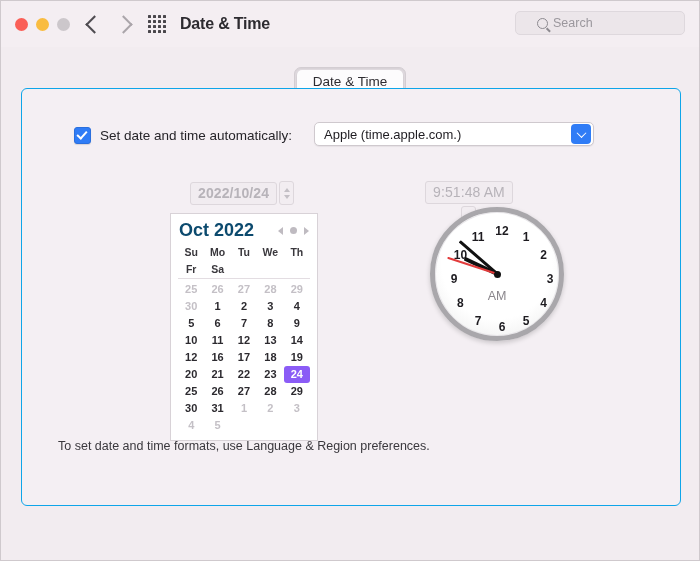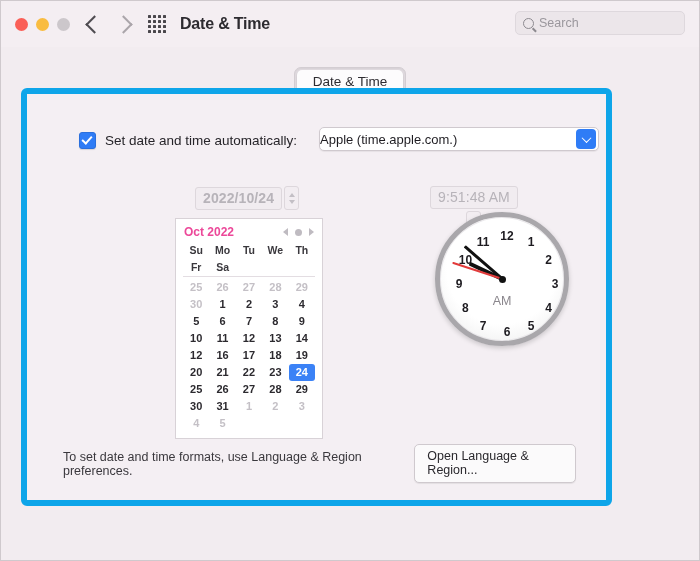--- a/index.html
+++ b/index.html
@@ -48,21 +48,21 @@
     font-size:16px;font-weight:bold;color:#2d2b30;letter-spacing:-0.2px;
   }
 
   .searchbox{
     position:absolute;right:14px;top:10px;
     width:170px;height:24px;
     background:#ece6ea;
     border:1px solid #ded8dd;
     border-radius:5px;
     display:flex;align-items:center;
-    padding:0 7px;box-sizing:border-box;
+    padding:0 21px;box-sizing:border-box;
     gap:5px;
   }
   .mag{width:9px;height:9px;border:1.6px solid #8d8a90;border-radius:50%;position:relative;display:block;}
   .mag:after{content:"";position:absolute;right:-4px;bottom:-3px;width:5px;height:1.6px;background:#8d8a90;transform:rotate(45deg);}
   .search-ph{font-size:12.5px;color:#9b979d;}
 
   
   .tabs-row{
     display:flex;justify-content:center;align-items:center;
     margin-top:20px;
@@ -82,23 +82,23 @@
     cursor:default;
   }
   .tab.active{
     background:#fdfcfd;
     box-shadow:0 1px 2px rgba(0,0,0,.18);
   }
 
   
   .card{
     position:absolute;left:20px;top:87px;
-    width:591px;height:418px;
+    width:660px;height:418px;
     background:#f4eff3;
-    border:6px solid #0ea5e9;
+    border:1px solid #0ea5e9;
     border-radius:6px;
     box-sizing:border-box;
   }
 
   
   .auto-row{
     position:absolute;left:52px;top:38px;
     display:flex;align-items:center;gap:9px;
   }
   .cbox{
@@ -117,21 +117,21 @@
   .ntp-select{
     position:absolute;left:292px;top:33px;
     width:280px;height:24px;
     background:#ffffff;
     border:1px solid #cfc9ce;
     border-radius:5px;
     box-sizing:border-box;
     display:flex;align-items:center;
     box-shadow:0 1px 1px rgba(0,0,0,.06);
   }
-  .ntp-text{font-size:13px;color:#1e1c21;flex:1;}
+  .ntp-text{font-size:13px;color:#1e1c21;padding-left:9px;flex:1;}
   .ntp-arrow{
     width:20px;height:20px;margin-right:2px;
     background:#2f7cf6;border-radius:4px;
     display:flex;align-items:center;justify-content:center;
   }
   .ntp-arrow span{
     width:6px;height:6px;border-right:1.7px solid #fff;border-bottom:1.7px solid #fff;
     transform:rotate(45deg) translate(-1px,-1px);display:block;
   }
 
@@ -172,40 +172,40 @@
     width:148px;
     background:#ffffff;
     border:1px solid #d8d2d7;
     box-sizing:border-box;
     padding:5px 7px 6px;
   }
   .cal-head{
     display:flex;align-items:center;justify-content:space-between;
     padding:1px 1px 3px;
   }
-  .cal-month{font-size:12px;font-weight:bold;color:#ec4899;}
+  .cal-month{font-size:18px;font-weight:bold;color:#0c4a6e;}
   .cal-nav{display:flex;align-items:center;gap:7px;}
   .cal-nav .tri-l{width:0;height:0;border-top:4px solid transparent;border-bottom:4px solid transparent;border-right:5px solid #bfbbc1;display:block;}
   .cal-nav .tri-r{width:0;height:0;border-top:4px solid transparent;border-bottom:4px solid transparent;border-left:5px solid #bfbbc1;display:block;}
   .cal-nav .dot-c{width:7px;height:7px;border-radius:50%;background:#bfbbc1;display:block;}
 
   .cal-grid{display:grid;grid-template-columns:repeat(5,1fr);}
   .cal-grid .wd{
     font-size:10.5px;font-weight:bold;color:#3a383d;
     text-align:center;padding:2px 0 3px;
   }
   .cal-sep{height:1px;background:#e3dde2;margin:0 0 2px;}
   .cal-grid .day{
     font-size:11px;font-weight:bold;color:#2c2a2f;
     text-align:center;padding:2px 0;
     line-height:13px;
   }
   .cal-grid .day.muted{color:#c4c0c6;}
   .cal-grid .day.sel{
-    background:#3b82f6;color:#fff;border-radius:3px;
+    background:#8b5cf6;color:#fff;border-radius:3px;
   }
 
   
   .clock-wrap{
     position:absolute;left:408px;top:118px;
     width:134px;height:134px;
   }
   .clock-face{
     position:absolute;left:0;top:0;width:134px;height:134px;
     border-radius:50%;
@@ -227,21 +227,21 @@
   .hand.min{width:3px;height:50px;background:#111;margin-left:-1.5px;margin-top:-50px;}
   .hand.sec{width:1.6px;height:52px;background:#e23b3b;margin-left:-0.8px;margin-top:-52px;}
   .pivot{
     position:absolute;left:50%;top:50%;width:7px;height:7px;
     margin-left:-3.5px;margin-top:-3.5px;border-radius:50%;background:#111;
   }
 
   
   .fmt-row{
     position:absolute;left:36px;top:350px;right:30px;
-    display:flex;align-items:center;gap:26px;
+    display:flex;gap:1px;
   }
   .fmt-text{font-size:12.5px;color:#3a383d;}
   .fmt-btn{
     background:#fbfafb;
     border:1px solid #cfc9ce;
     border-radius:5px;
     font-size:12.5px;color:#2a282d;
     padding:4px 12px 5px;
     box-shadow:0 1px 1px rgba(0,0,0,.07);
     cursor:default;
@@ -447,19 +447,18 @@
         <div class="ampm">AM</div>
         <div class="hand hour" id="hand-hour" style="transform: rotate(295.5deg); background: rgb(17, 17, 17);"></div>
         <div class="hand min" id="hand-min" style="transform: rotate(310.8deg); background: rgb(17, 17, 17);"></div>
         <div class="hand sec" id="hand-sec" style="transform: rotate(288deg); background: rgb(226, 59, 59);"></div>
         <div class="pivot"></div>
       </div>
     </div>
 
     <div class="fmt-row">
       <span class="fmt-text">To set date and time formats, use Language &amp; Region preferences.</span>
-      <span class="fmt-btn">Open Language &amp; Region...</span>
     </div>
 
   </div>
 
 
 </div>
 
 </body></html>

